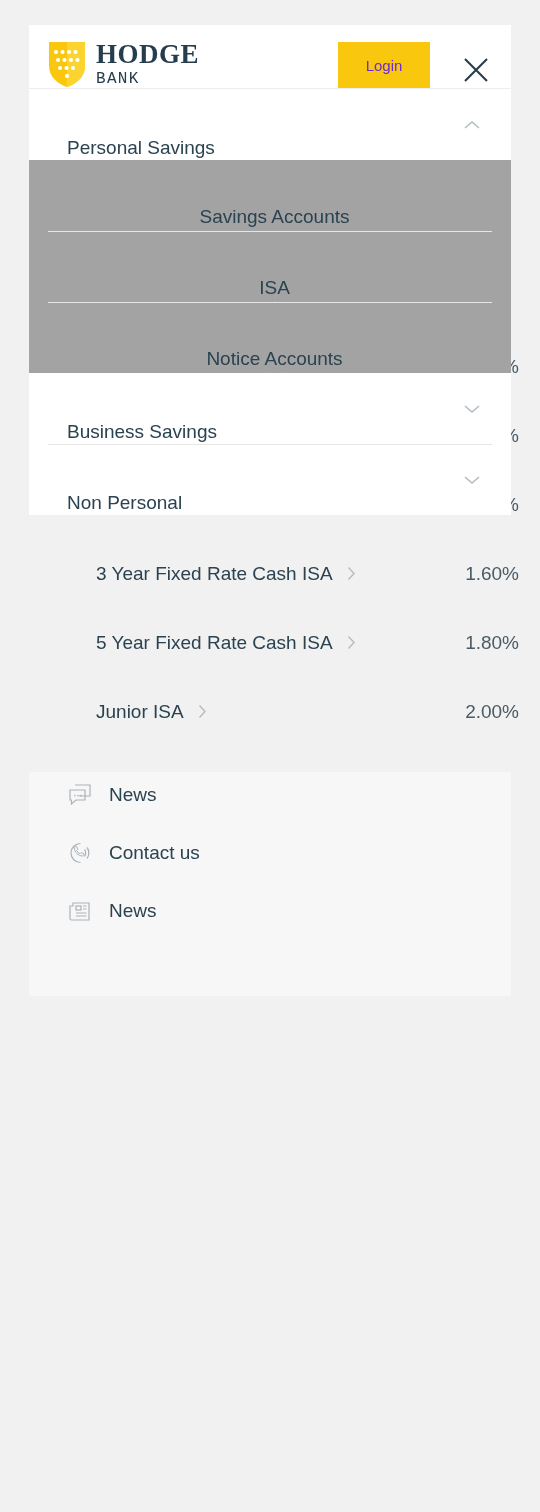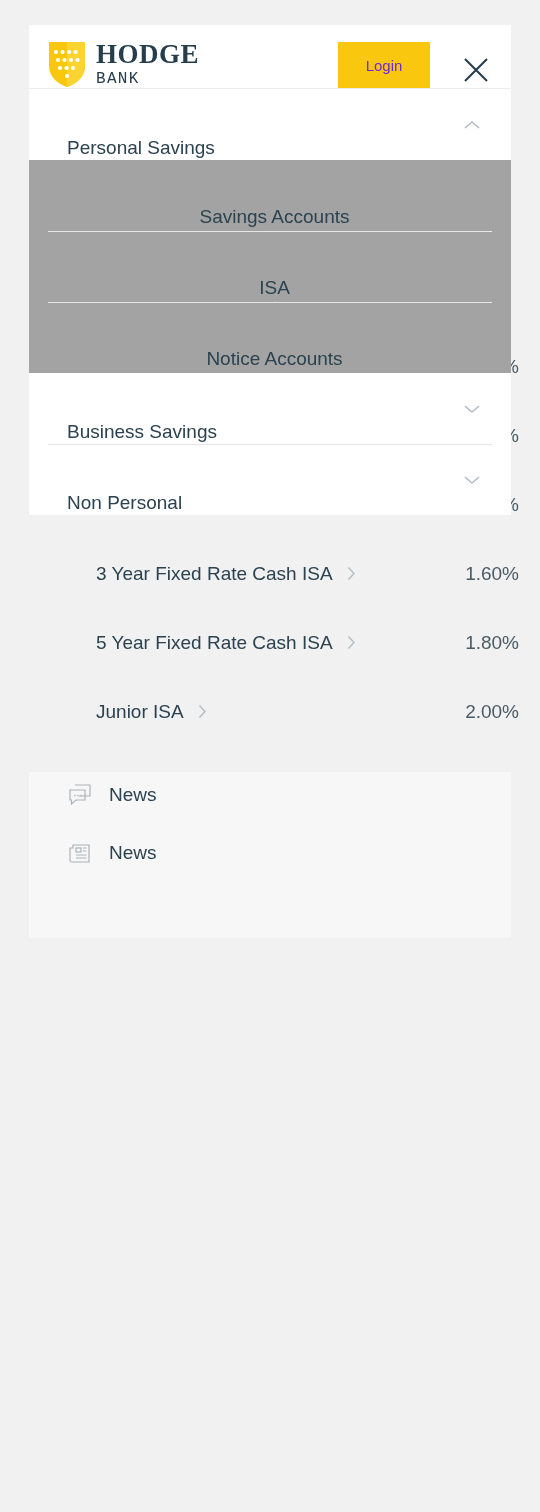--- a/index.html
+++ b/index.html
@@ -362,20 +362,33 @@
             <g fill="#aab3ba">
               <circle cx="8" cy="13.5" r="0.85"></circle>
                 <circle cx="11" cy="13.5" r="0.85"></circle>
                 <circle cx="14" cy="13.5" r="0.85"></circle>
             </g>
           </svg>
         </span>
         <span class="foot-label">News</span>
       </div>
 
+      <div class="foot-row">
+        <span class="foot-icon">
+          <svg width="26" height="26" viewBox="0 0 26 26">
+            <g stroke="#aab3ba" stroke-width="1.2" fill="none">
+              <path d="M13.5 3.5 A9.5 9.5 0 1 0 13.5 22.5"></path>
+              <path d="M8.5 7.5 C8.5 6.7 9.2 6 10 6 L11.4 6 L12.6 9.4 L11.2 10.8 C12 12.6 13.4 14 15.2 14.8 L16.6 13.4 L20 14.6 L20 16 C20 16.8 19.3 17.5 18.5 17.5 C12.9 17.5 8.5 13.1 8.5 7.5 Z" transform="translate(-2,0) scale(0.82) translate(3,2)"></path>
+              <path d="M17.5 9.5 C19 11 19 15 17.5 16.5"></path>
+              <path d="M20 7.5 C22.4 10 22.4 16 20 18.5"></path>
+            </g>
+          </svg>
+        </span>
+        <span class="foot-label">Contact us</span>
+      </div>
 
       <div class="foot-row">
         <span class="foot-icon">
           <svg width="26" height="26" viewBox="0 0 26 26">
             <g stroke="#aab3ba" stroke-width="1.2" fill="none">
               <path d="M6 5 H22 V22 H4.5 A1.5 1.5 0 0 1 3 20.5 V8 H6 Z"></path>
               <rect x="9" y="8" width="5" height="4"></rect>
               <path d="M16 8 H19.5 M16 11 H19.5 M9 15 H19.5 M9 18 H19.5"></path>
             </g>
           </svg>

